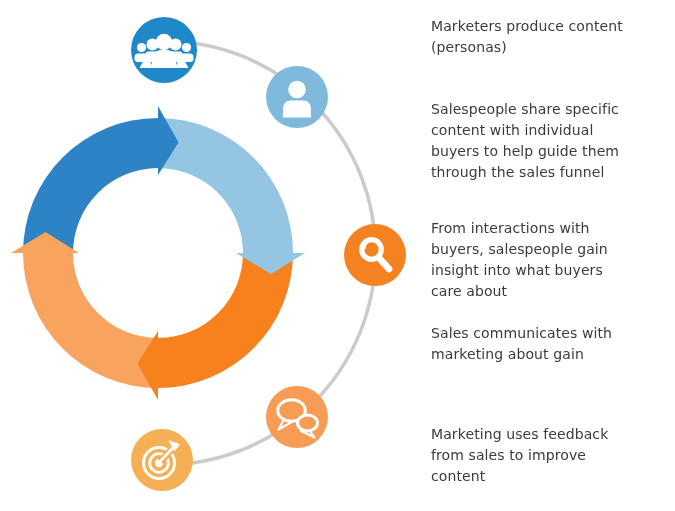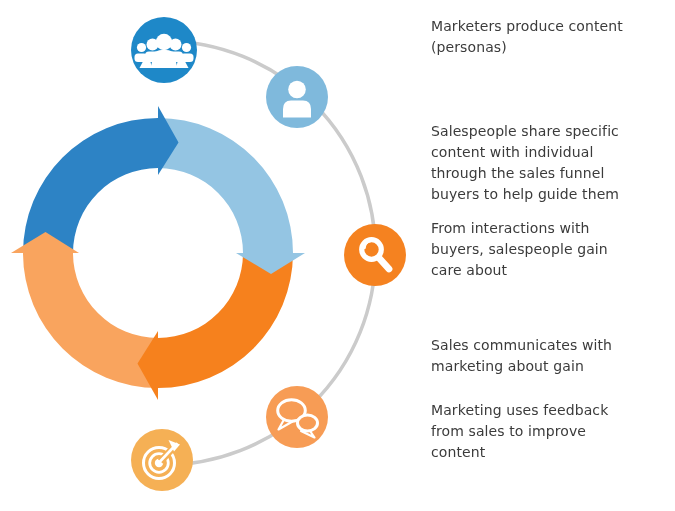--- a/index.html
+++ b/index.html
@@ -119,38 +119,39 @@
     </g>
   </svg>
 
   <div class="desc-panel">
 
     <div class="desc-item" style="top:16px">
       <div class="desc-line">Marketers produce content</div>
       <div class="desc-line">(personas)</div>
     </div>
 
-    <div class="desc-item" style="top:121px">
+    <div class="desc-item" style="top:99px">
       <div class="desc-line">Salespeople share specific</div>
       <div class="desc-line">content with individual</div>
+      <div class="desc-line">buyers to help guide them</div>
       <div class="desc-line">through the sales funnel</div>
-      <div class="desc-line">buyers to help guide them</div>
     </div>
 
     <div class="desc-item" style="top:218px">
       <div class="desc-line">From interactions with</div>
       <div class="desc-line">buyers, salespeople gain</div>
+      <div class="desc-line">insight into what buyers</div>
       <div class="desc-line">care about</div>
     </div>
 
-    <div class="desc-item" style="top:335px">
+    <div class="desc-item" style="top:323px">
       <div class="desc-line">Sales communicates with</div>
       <div class="desc-line">marketing about gain</div>
     </div>
 
-    <div class="desc-item" style="top:400px">
+    <div class="desc-item" style="top:424px">
       <div class="desc-line">Marketing uses feedback</div>
       <div class="desc-line">from sales to improve</div>
       <div class="desc-line">content</div>
     </div>
 
   </div>
 </div>
 
 </body></html>

